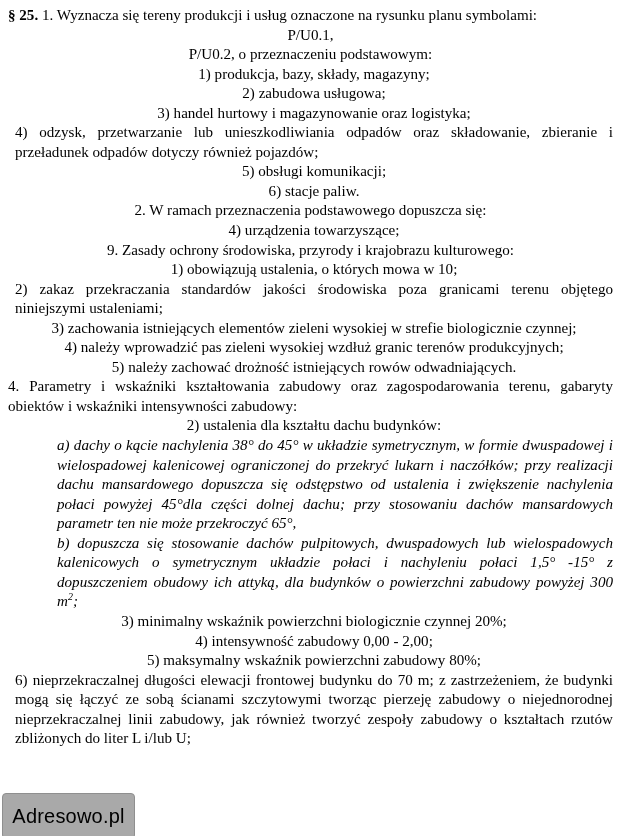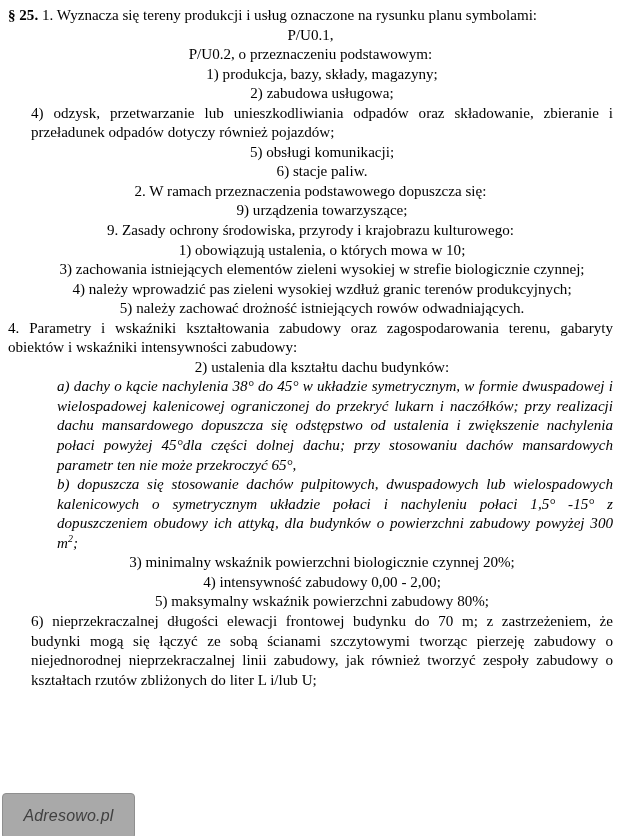--- a/index.html
+++ b/index.html
@@ -41,21 +41,21 @@
   
   .lvl0 {
     margin-left: 0px;
     text-indent: 0px;
   }
   
   .lvl0.first { margin-left: 0px; }
 
   
   .lvl1 {
-    margin-left: 23px;
+    margin-left: 7px;
     text-indent: 0px;
   }
   
   .lvl2 {
     margin-left: 49px;
     text-indent: 0px;
     font-style: italic;
   }
 
   .nojust { text-align: center; }
@@ -79,45 +79,46 @@
     background: #a9a9a9;
     border: 1px solid #8f8f8f;
     border-radius: 4px;
     box-sizing: border-box;
     display: flex;
     align-items: center;
     justify-content: center;
     z-index: 5;
   }
   #watermark .wm-text {
-    color: #404040;
+    color: #000000;
     font-family: "Liberation Sans", "DejaVu Sans", sans-serif;
-    font-size: 16px;
+    font-size: 20px;
     letter-spacing: 0.2px;
     line-height: 1;
     white-space: nowrap;
-    font-style: italic;
   }
 </style>
 </head>
 <body>
 
 <div id="doc">
     <p class="p lvl0 first"><span class="secmark">§ 25.</span> <span>1. Wyznacza się tereny produkcji i usług oznaczone na rysunku planu symbolami:</span></p>
     <p class="p lvl0 nojust">P/U0.1,</p>
     <p class="p lvl0 nojust">P/U0.2, o przeznaczeniu podstawowym:</p>
     <p class="p lvl1 nojust">1) produkcja, bazy, składy, magazyny;</p>
     <p class="p lvl1 nojust">2) zabudowa usługowa;</p>
+    <p class="p lvl1 nojust">3) handel hurtowy i magazynowanie oraz logistyka;</p>
     <p class="p lvl1">4) odzysk, przetwarzanie lub unieszkodliwiania odpadów oraz składowanie, zbieranie i przeładunek odpadów dotyczy również pojazdów;</p>
     <p class="p lvl1 nojust">5) obsługi komunikacji;</p>
     <p class="p lvl1 nojust">6) stacje paliw.</p>
     <p class="p lvl0 nojust">2. W ramach przeznaczenia podstawowego dopuszcza się:</p>
-    <p class="p lvl1 nojust">9) urządzenia towarzyszące;</p>
+    <p class="p lvl1 nojust">4) urządzenia towarzyszące;</p>
     <p class="p lvl0 nojust">9. Zasady ochrony środowiska, przyrody i krajobrazu kulturowego:</p>
     <p class="p lvl1 nojust">1) obowiązują ustalenia, o których mowa w 10;</p>
+    <p class="p lvl1">2) zakaz przekraczania standardów jakości środowiska poza granicami terenu objętego niniejszymi ustaleniami;</p>
     <p class="p lvl1 nojust">3) zachowania istniejących elementów zieleni wysokiej w strefie biologicznie czynnej;</p>
     <p class="p lvl1 nojust">4) należy wprowadzić pas zieleni wysokiej wzdłuż granic terenów produkcyjnych;</p>
     <p class="p lvl1 nojust">5) należy zachować drożność istniejących rowów odwadniających.</p>
     <p class="p lvl0">4. Parametry i wskaźniki kształtowania zabudowy oraz zagospodarowania terenu, gabaryty obiektów i wskaźniki intensywności zabudowy:</p>
     <p class="p lvl1 nojust">2) ustalenia dla kształtu dachu budynków:</p>
     <p class="p lvl2">a) dachy o kącie nachylenia 38° do 45° w układzie symetrycznym, w formie dwuspadowej i wielospadowej kalenicowej ograniczonej do przekryć lukarn i naczółków; przy realizacji dachu mansardowego dopuszcza się odstępstwo od ustalenia i zwiększenie nachylenia połaci powyżej 45°dla części dolnej dachu; przy stosowaniu dachów mansardowych parametr ten nie może przekroczyć 65°,</p>
     <p class="p lvl2">b) dopuszcza się stosowanie dachów pulpitowych, dwuspadowych lub wielospadowych kalenicowych o symetrycznym układzie połaci i nachyleniu połaci 1,5° -15° z dopuszczeniem obudowy ich attyką, dla budynków o powierzchni zabudowy powyżej 300 m<sup>2</sup>;</p>
     <p class="p lvl1 nojust">3) minimalny wskaźnik powierzchni biologicznie czynnej 20%;</p>
     <p class="p lvl1 nojust">4) intensywność zabudowy 0,00 - 2,00;</p>
     <p class="p lvl1 nojust">5) maksymalny wskaźnik powierzchni zabudowy 80%;</p>

